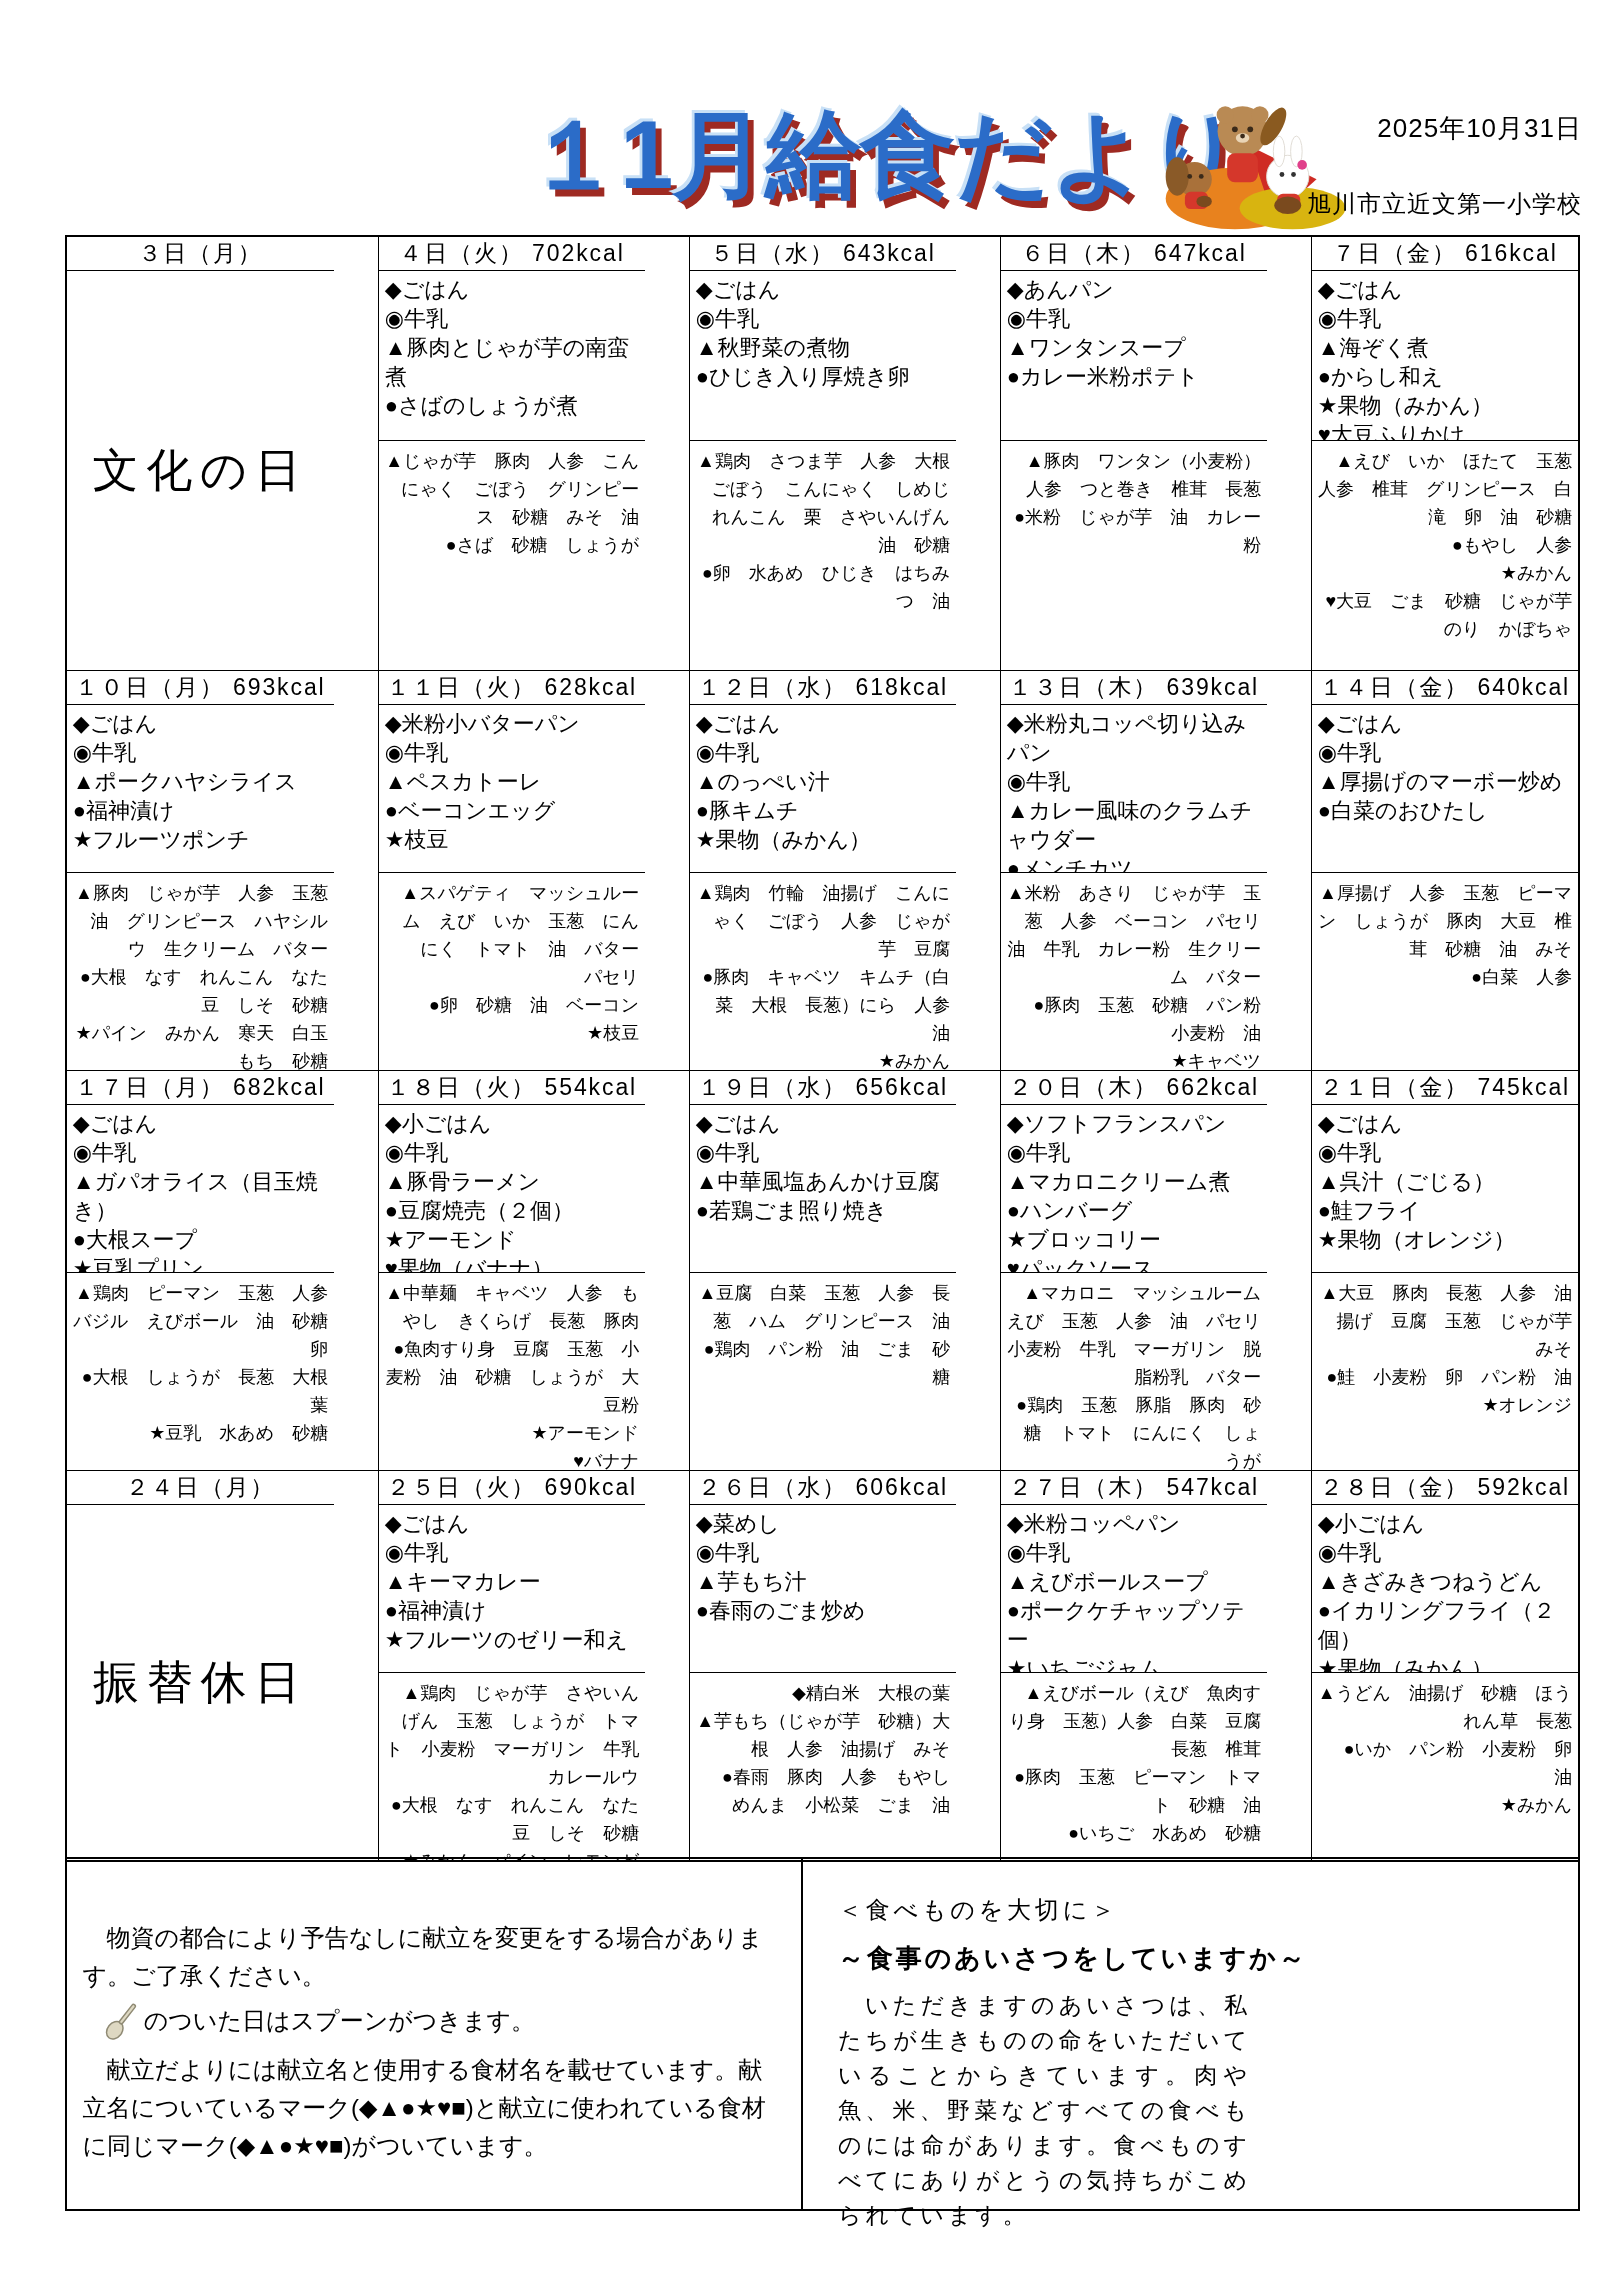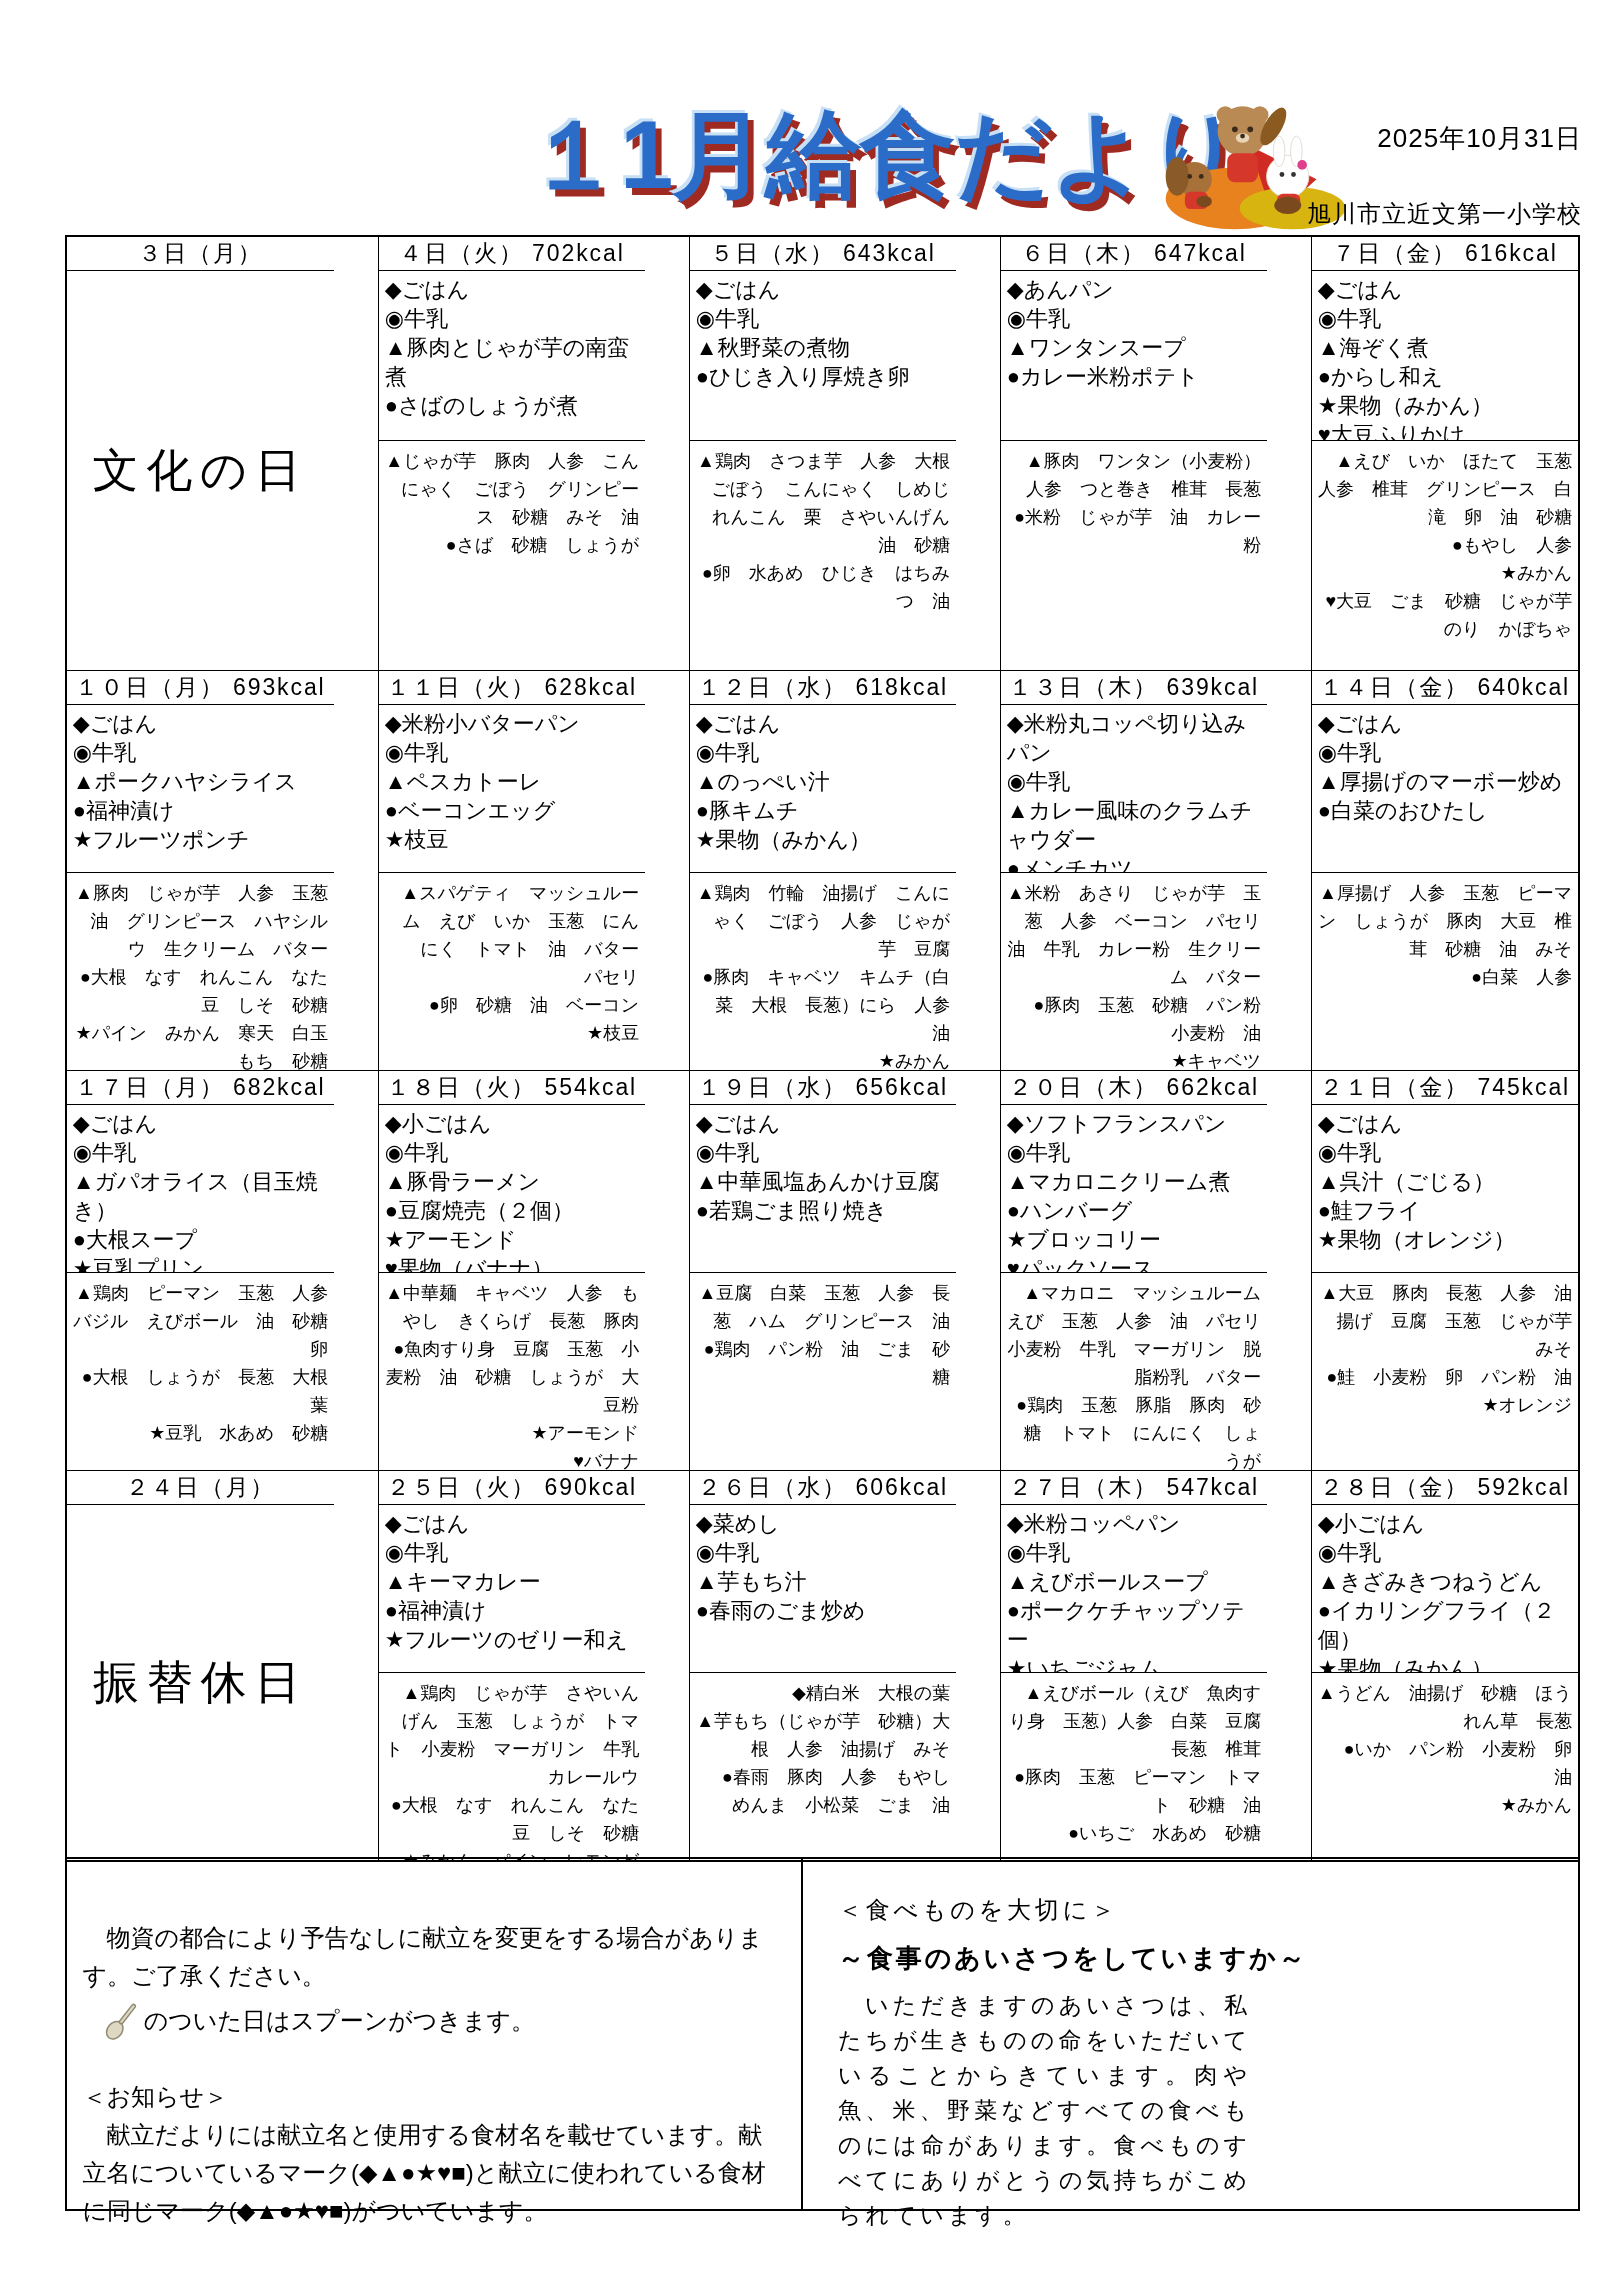--- a/index.html
+++ b/index.html
@@ -4,21 +4,21 @@
 <style>
   html,body{margin:0;padding:0;background:#fff;}
   .page{position:relative;width:1617px;height:2286px;background:#fff;overflow:hidden;
         font-family:"Liberation Sans","DejaVu Sans",sans-serif;color:#000;}
 
   
   .title{position:absolute;left:526px;top:92px;width:615px;height:134px;
          font-size:96px;font-weight:bold;color:#2b6cc8;white-space:nowrap;
          text-shadow:-2.9px -2.9px 0 #c8e0f6,5.8px 6.7px 0 #9e2a22;letter-spacing:-1.9px;}
   .mascot{position:absolute;left:1158px;top:88px;width:197px;height:149px;}
-  .top-right{position:absolute;right:35px;top:121px;text-align:right;}
+  .top-right{position:absolute;right:35px;top:111px;text-align:right;}
   .date{font-size:26px;letter-spacing:1px;}
   .school{font-size:24px;margin-top:42px;letter-spacing:1px;}
 
   
   .menu-table{position:absolute;left:65px;top:235px;width:1515px;border:2.9px solid #000;box-sizing:border-box;}
   .week{display:grid;grid-template-columns:repeat(5,1fr);gap:44px;}
   .week + .week{border-top:1.9px solid #000;}
   .day{box-sizing:border-box;position:relative;}
   .day + .day{border-left:1.9px solid #000;}
   .day-header{height:34px;border-bottom:1.9px solid #000;box-sizing:border-box;
@@ -308,21 +308,20 @@
       <div>　物資の都合により予告なしに献立を変更をする場合があります。ご了承ください。</div>
       <div class="spoon-line">
         <svg class="spoon-inline" viewBox="0 0 60 64">
             <g transform="rotate(38 30 32)" fill="#ded8c2" stroke="#8f8a74" stroke-width="2">
               <ellipse cx="30" cy="48" rx="10" ry="13"></ellipse>
               <rect x="27.5" y="4" width="5" height="32" rx="2.5"></rect>
             </g>
           </svg>
         <span>のついた日はスプーンがつきます。</span>
       </div>
-      <div class="notice-title">＜お知らせ＞</div>
       <div>　献立だよりには献立名と使用する食材名を載せています。献立名についているマーク(◆▲●★♥■)と献立に使われている食材に同じマーク(◆▲●★♥■)がついています。</div>
     </div>
     <div class="f-right">
       <div class="c-heading">＜食べものを大切に＞</div>
       <div class="c-sub">～食事のあいさつをしていますか～</div>
       <div class="c-body">　いただきますのあいさつは、私たちが生きものの命をいただいていることからきています。肉や魚、米、野菜などすべての食べものには命があります。食べものすべてにありがとうの気持ちがこめられています。</div>
 
     </div>
   </div>
 

